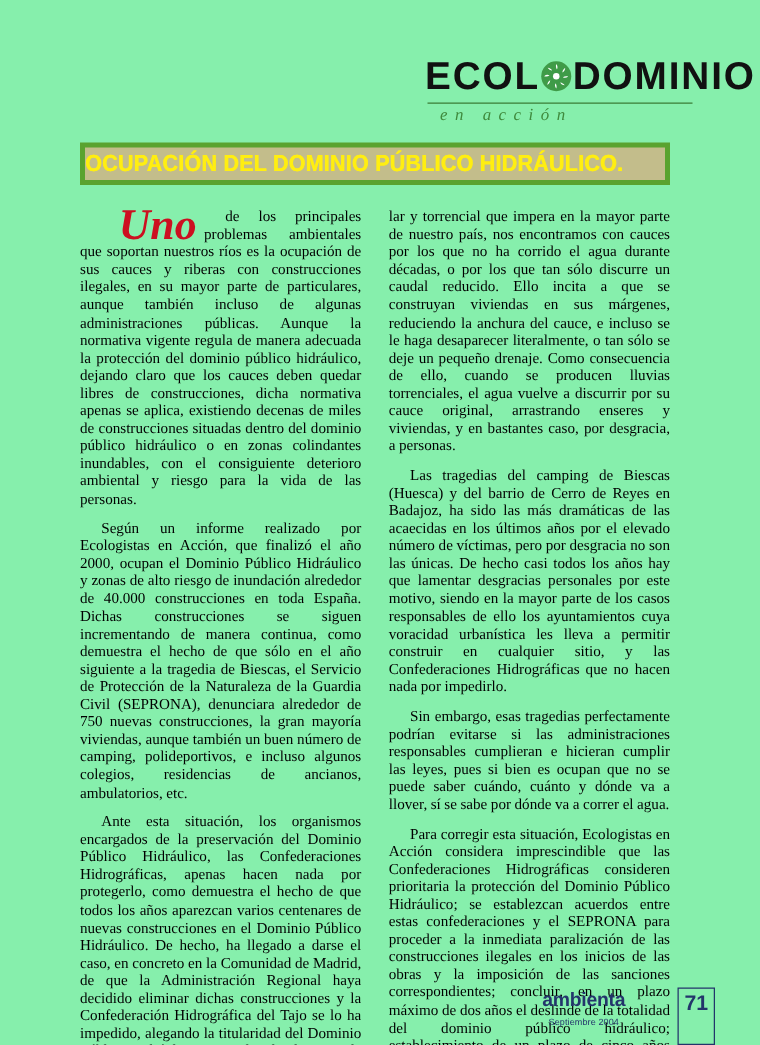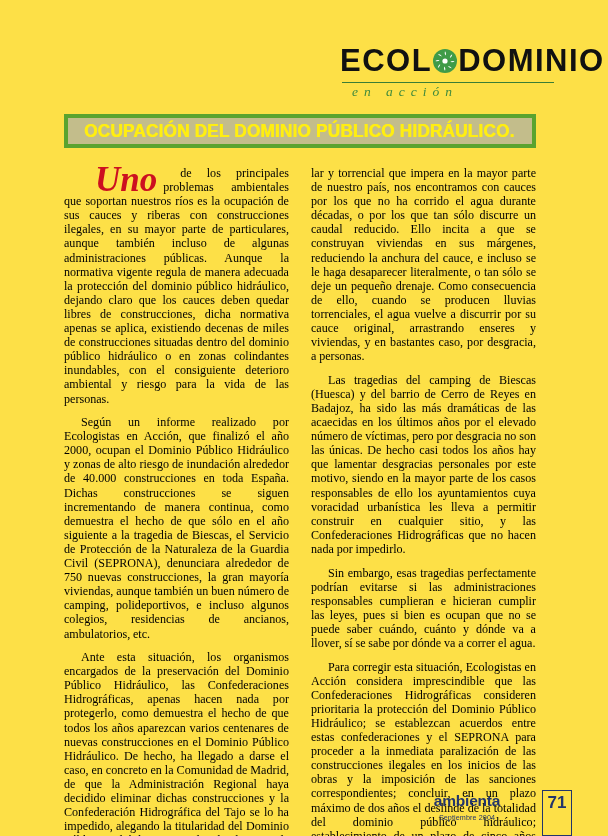--- a/index.html
+++ b/index.html
@@ -14,21 +14,21 @@
     color: #000000;
     position: relative;
     overflow: hidden;
   }
 
   .page {
     position: absolute;
     left: 0; top: 0;
     width: 608px;
     height: 836px;
-    background: #fde047;
+    background: #86efac;
   }
 
   
   .masthead {
     position: absolute;
     left: 340px;
     top: 44px;
     width: 218px;
     height: 58px;
   }
@@ -82,21 +82,21 @@
     background: #5aa32f;
     padding: 4px;
     box-sizing: border-box;
   }
   .banner-inner {
     width: 100%;
     height: 100%;
     background: #c3bd8b;
     display: flex;
     align-items: center;
-    padding-left: 16px;
+    padding-left: 0;
     box-sizing: border-box;
   }
   .banner-title {
     font-family: "Liberation Sans", sans-serif;
     font-weight: bold;
     font-size: 18.5px;
     color: #ffee11;
     letter-spacing: 0.2px;
     transform: scaleX(0.93);
     transform-origin: left center;

